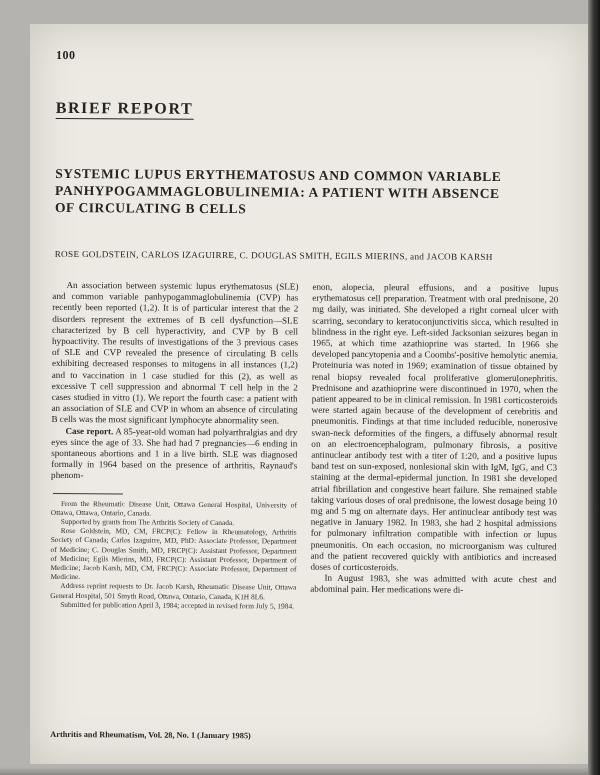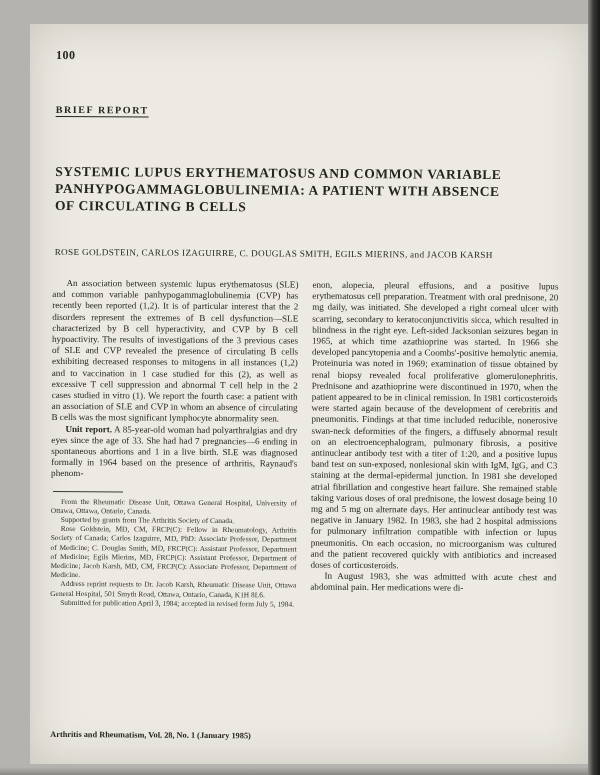--- a/index.html
+++ b/index.html
@@ -42,21 +42,21 @@
   }
   .page-number {
     font-size: 12px;
     font-weight: bold;
     margin: 2px 0 0 2px;
     letter-spacing: 0.5px;
   }
   .section-label-wrap { margin-top: 36px; margin-left: 2px; }
   .section-label {
     display: inline-block;
-    font-size: 10px;
+    font-size: 16px;
     font-weight: bold;
     letter-spacing: 1.6px;
     border-bottom: 1px solid #262420;
     padding-bottom: 1px;
   }
   .title {
     margin: 46px 0 0 2px;
     font-size: 13.5px;
     font-weight: bold;
     letter-spacing: 0.6px;
@@ -123,21 +123,21 @@
         <span class="title-line">PANHYPOGAMMAGLOBULINEMIA: A PATIENT WITH ABSENCE</span>
         <span class="title-line">OF CIRCULATING B CELLS</span>
       </h1>
 
       <div class="authors">ROSE GOLDSTEIN, CARLOS IZAGUIRRE, C. DOUGLAS SMITH, EGILS MIERINS, and JACOB KARSH</div>
 
       <div class="columns">
 
         <div class="col">
           <p class="para indent">An association between systemic lupus erythematosus (SLE) and common variable panhypogammaglobulinemia (CVP) has recently been reported (1,2). It is of particular interest that the 2 disorders represent the extremes of B cell dysfunction—SLE characterized by B cell hyperactivity, and CVP by B cell hypoactivity. The results of investigations of the 3 previous cases of SLE and CVP revealed the presence of circulating B cells exhibiting decreased responses to mitogens in all instances (1,2) and to vaccination in 1 case studied for this (2), as well as excessive T cell suppression and abnormal T cell help in the 2 cases studied in vitro (1). We report the fourth case: a patient with an association of SLE and CVP in whom an absence of circulating B cells was the most significant lymphocyte abnormality seen.</p>
-          <p class="para indent"><b class="lead">Unit report.</b> <span>A 85-year-old woman had polyarthralgias and dry eyes since the age of 33. She had had 7 pregnancies—6 ending in spontaneous abortions and 1 in a live birth. SLE was diagnosed formally in 1964 based on the presence of arthritis, Raynaud's phenom-</span></p>
+          <p class="para indent"><b class="lead">Case report.</b> <span>A 85-year-old woman had polyarthralgias and dry eyes since the age of 33. She had had 7 pregnancies—6 ending in spontaneous abortions and 1 in a live birth. SLE was diagnosed formally in 1964 based on the presence of arthritis, Raynaud's phenom-</span></p>
 
           <hr class="footnote-rule">
 
           <div class="footnotes">
             <p>From the Rheumatic Disease Unit, Ottawa General Hospital, University of Ottawa, Ottawa, Ontario, Canada.</p>
             <p>Supported by grants from The Arthritis Society of Canada.</p>
             <p>Rose Goldstein, MD, CM, FRCP(C): Fellow in Rheumatology, Arthritis Society of Canada; Carlos Izaguirre, MD, PhD: Associate Professor, Department of Medicine; C. Douglas Smith, MD, FRCP(C): Assistant Professor, Department of Medicine; Egils Mierins, MD, FRCP(C): Assistant Professor, Department of Medicine; Jacob Karsh, MD, CM, FRCP(C): Associate Professor, Department of Medicine.</p>
             <p>Address reprint requests to Dr. Jacob Karsh, Rheumatic Disease Unit, Ottawa General Hospital, 501 Smyth Road, Ottawa, Ontario, Canada, K1H 8L6.</p>
             <p>Submitted for publication April 3, 1984; accepted in revised form July 5, 1984.</p>
           </div>

